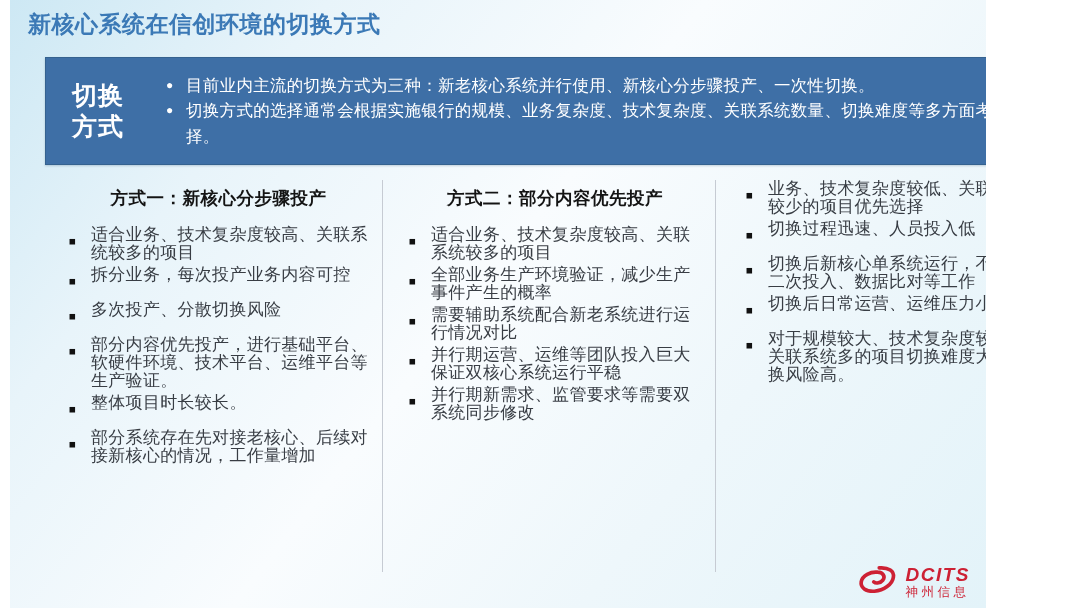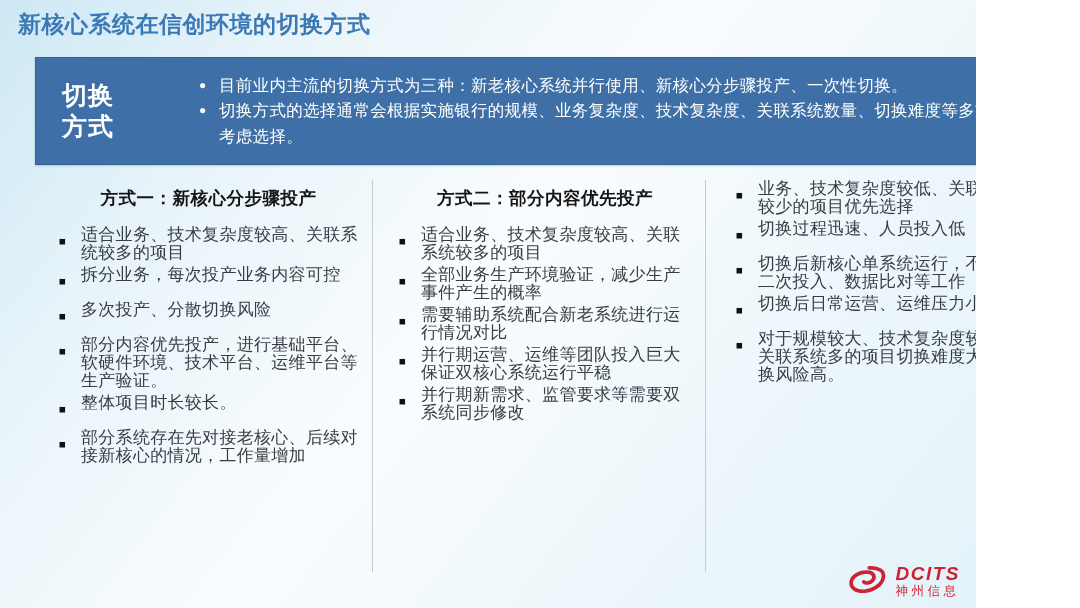--- a/index.html
+++ b/index.html
@@ -5,41 +5,41 @@
   * { margin: 0; padding: 0; box-sizing: border-box; }
   html, body { width: 1080px; height: 608px; }
   body { font-family: "Liberation Sans", "DejaVu Sans", sans-serif; }
 
   .slide {
     position: relative;
     width: 976px; height: 608px;
     overflow: hidden;
     background:
       linear-gradient(128deg, #cde8f4 0%, #e8f4fa 22%, #f9fcfe 48%, #eef7fb 72%, #e3f3f9 100%);
+    margin-left: 10px;
   }
 
   .page-title {
     position: absolute;
     left: 18px; top: 9px;
     font-size: 23px;
     font-weight: bold;
     color: #3b79b6;
     letter-spacing: 0.5px;
   }
 
   .banner {
     position: absolute;
     left: 35px; top: 57px;
     width: 1008px; height: 108px;
     background: #3e6fa6;
     border: 1px solid #35628f;
     box-shadow: 0 1px 2px rgba(40,80,120,0.25);
     display: flex;
     align-items: center;
-    gap: 43px;
   }
   .banner-label {
     width: 112px;
     padding-left: 26px;
     color: #ffffff;
     font-size: 25px;
     font-weight: bold;
     line-height: 31px;
     letter-spacing: 1px;
     flex: 0 0 auto;
@@ -99,20 +99,21 @@
     font-size: 17px;
     line-height: 18px;
     color: #383d44;
     letter-spacing: 0.3px;
   }
 
   .logo {
     position: absolute;
     right: 16px; bottom: 8px;
     display: flex;
+    align-items: center;
   }
   .logo-mark { margin-right: 7px; }
   .logo-text-stack { display: flex; flex-direction: column; }
   .logo-brand {
     color: #cd2134;
     font-size: 19px;
     font-weight: bold;
     font-style: italic;
     letter-spacing: 1.5px;
     line-height: 20px;

